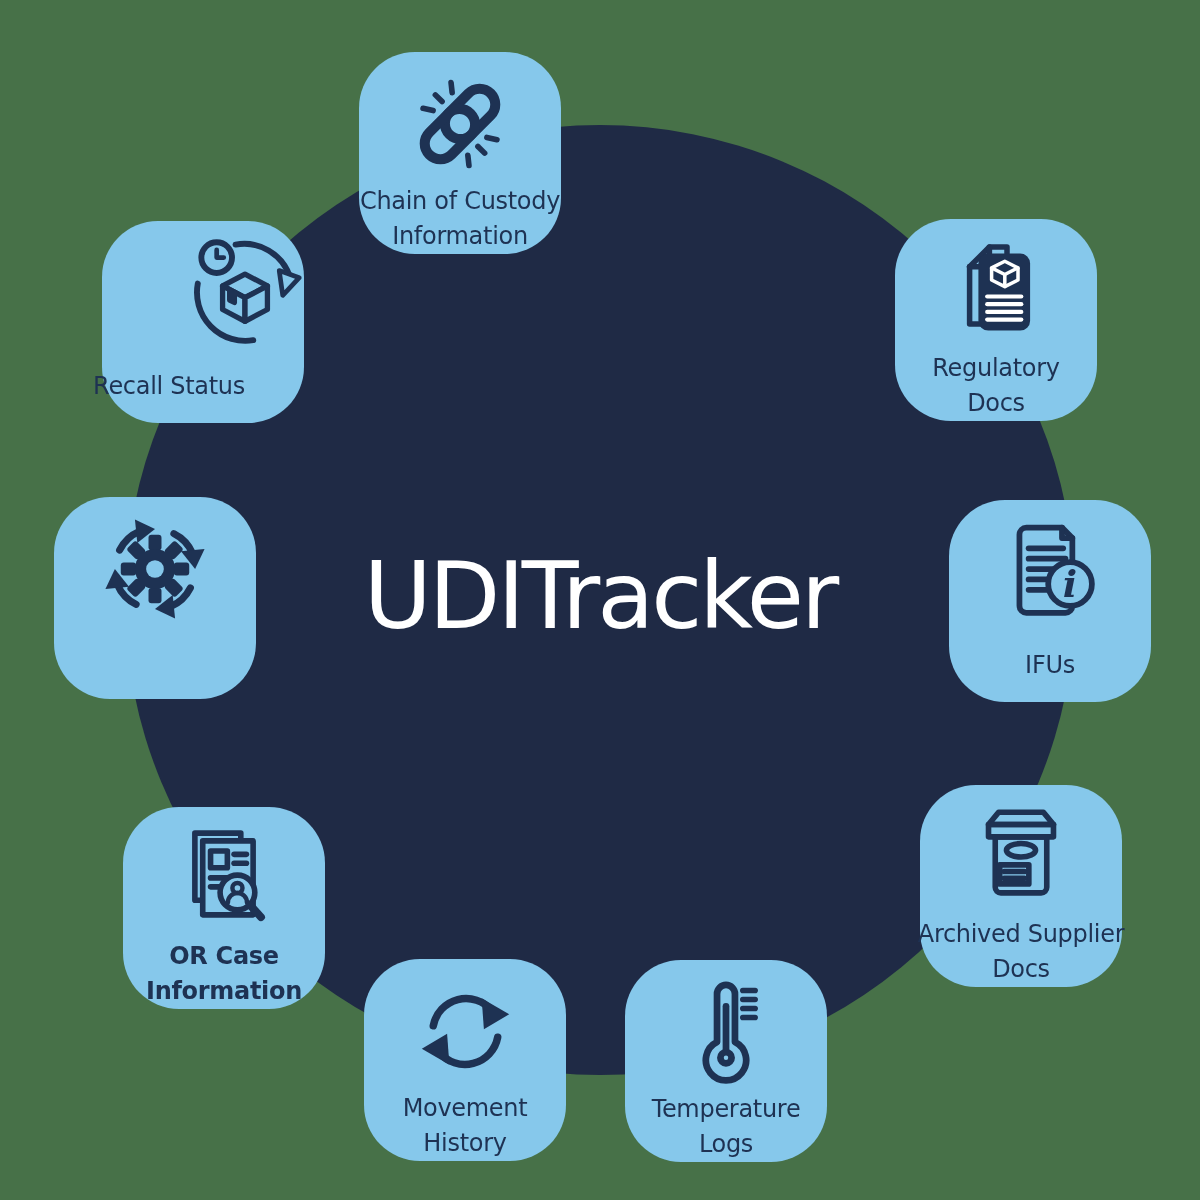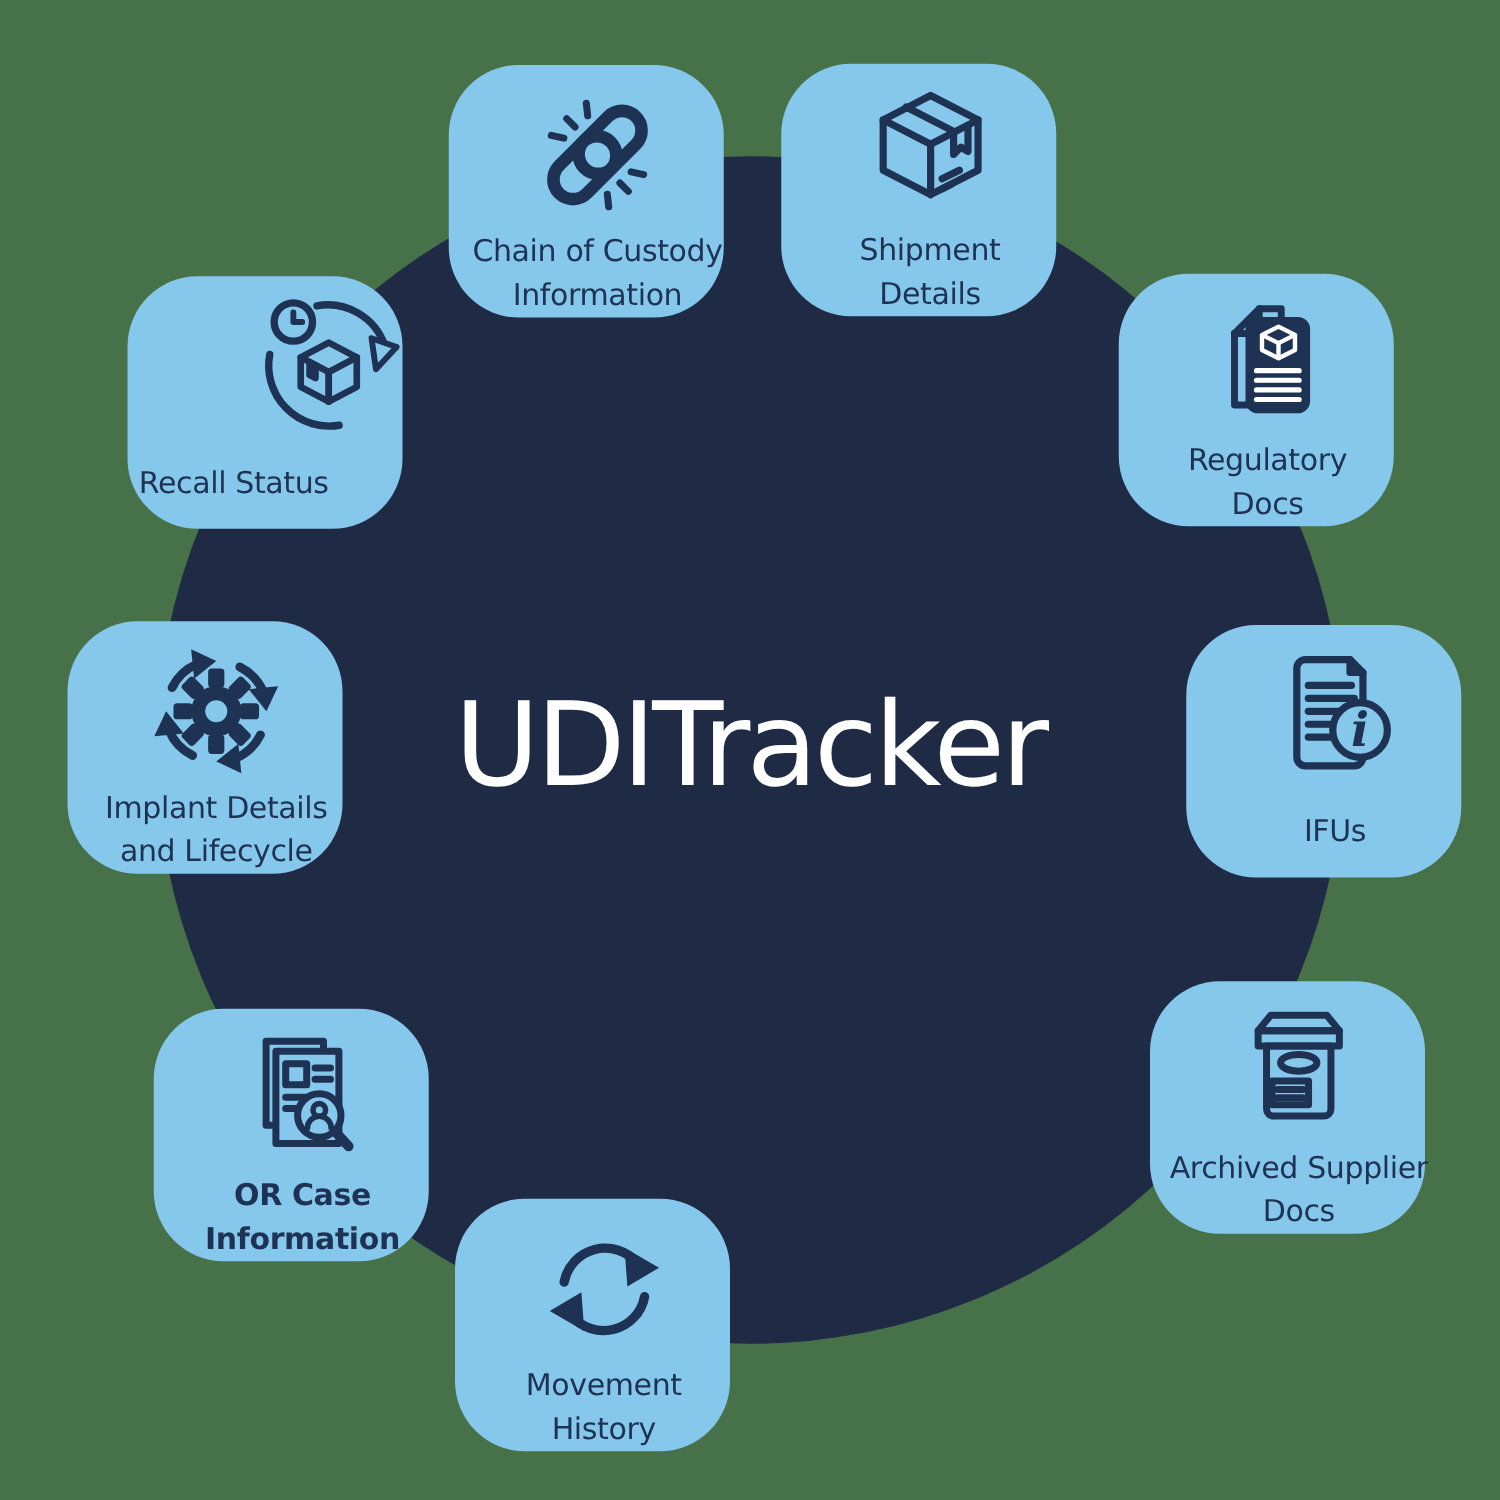--- a/index.html
+++ b/index.html
@@ -9,21 +9,21 @@
   html,body{margin:0;padding:0;}
   body{width:1200px;height:1200px;overflow:hidden;background:var(--background);
        font-family:"DejaVu Sans","Liberation Sans",sans-serif;}
   .stage{position:relative;width:1200px;height:1200px;}
   .hub{position:absolute;left:125px;top:125px;width:950px;height:950px;
        border-radius:50%;background:var(--hub-fill);}
   .hub-title{position:absolute;left:600px;top:600px;transform:translate(-50%,-54%);
        color:var(--title-color);font-size:93px;font-weight:400;letter-spacing:-3px;
        white-space:nowrap;}
   .node{position:absolute;width:202px;height:202px;border-radius:56px;
-       background:var(--node-fill);display:flex;flex-direction:column;align-items:center;padding-left:18px;}
+       background:var(--node-fill);display:flex;flex-direction:column;align-items:center;}
   .node .icon{margin-top:12px;height:120px;display:flex;align-items:center;justify-content:center;}
   .node .label{margin-top:0px;width:270px;text-align:center;color:var(--ink);
        font-size:24px;line-height:35px;letter-spacing:-0.3px;white-space:pre-line;}
   .node.one-line .label{margin-top:16px;}
   
   .n0{left:359px;top:52px;}   .n1{left:625px;top:51px;}
   .n2{left:895px;top:219px;align-items:center;}  .n3{left:949px;top:500px;}
   .n4{left:920px;top:785px;}  .n5{left:625px;top:960px;}
   .n6{left:364px;top:959px;}  .n7{left:123px;top:807px;font-weight:bold;}
   .n8{left:54px;top:497px;}   .n9{left:102px;top:221px;align-items:flex-end;}
@@ -51,37 +51,20 @@
             <line x1="72" y1="76" x2="66" y2="70"></line>
           <line x1="58" y1="87" x2="57" y2="78"></line>
             <line x1="83" y1="64" x2="74" y2="62"></line>
         </g>
       </svg>
     </span>
     <div class="label">Chain of Custody
 Information</div>
   </div>
 
-  <div class="node n1">
-    <span class="icon">
-      <svg viewBox="0 0 100 100" width="115" height="115">
-        <g fill="none" stroke="var(--ink)" stroke-width="5" stroke-linecap="round" stroke-linejoin="round">
-          <polygon points="50,9 83,26 50,43 17,26"></polygon>
-          <polyline points="17,26 17,61 50,78 50,43"></polyline>
-          <polyline points="50,78 83,61 83,26"></polyline>
-          <line x1="33" y1="17" x2="66" y2="34"></line>
-          <polyline points="66,35 66,50 71,45 76,48 76,30"></polyline>
-          <line x1="58" y1="67" x2="70" y2="61"></line>
-          <line x1="58" y1="74" x2="64" y2="71"></line>
-        </g>
-      </svg>
-    </span>
-    <div class="label">Shipment
-Details</div>
-  </div>
 
   <div class="node n2">
     <span class="icon">
       <svg viewBox="0 0 100 100" width="110" height="110">
         <g stroke="var(--ink)" stroke-width="5" fill="none" stroke-linejoin="round" stroke-linecap="round">
           <path d="M26,28 L44,10 H60 V16"></path>
           <path d="M26,28 V80 H38"></path>
           <polyline points="44,10 44,28 26,28"></polyline>
         </g>
         <rect x="34" y="16" width="47" height="70" rx="9" fill="var(--ink)"></rect>
@@ -132,20 +115,39 @@
           <rect x="31" y="57" width="26" height="17"></rect>
           <line x1="35" y1="63" x2="53" y2="63"></line>
           <line x1="35" y1="69" x2="53" y2="69"></line>
         </g>
       </svg>
     </span>
     <div class="label">Archived Supplier
 Docs</div>
   </div>
 
+  <div class="node n5">
+    <span class="icon">
+      <svg viewBox="0 0 100 100" width="112" height="112">
+        <g fill="none" stroke="var(--ink)" stroke-width="6" stroke-linecap="round" stroke-linejoin="round">
+          <path d="M42,59 V16 a8,8 0 0 1 16,0 v43 a18,18 0 1 1 -16,0 Z"></path>
+          <line x1="50" y1="27" x2="50" y2="65"></line>
+          <circle cx="50" cy="73" r="5"></circle>
+        </g>
+        <g stroke="var(--ink)" stroke-width="5" stroke-linecap="round">
+          <line x1="65" y1="13" x2="76" y2="13"></line>
+            <line x1="65" y1="21" x2="76" y2="21"></line>
+          <line x1="65" y1="29" x2="76" y2="29"></line>
+            <line x1="65" y1="37" x2="76" y2="37"></line>
+        </g>
+      </svg>
+    </span>
+    <div class="label">Temperature
+Logs</div>
+  </div>
 
   <div class="node n6">
     <span class="icon">
       <svg viewBox="0 0 100 100" width="115" height="115">
         <g fill="none" stroke="var(--ink)" stroke-width="6.5" stroke-linecap="round">
           <path d="M22,45 A29,29 0 0 1 73,32"></path>
           <path d="M78,55 A29,29 0 0 1 27,68"></path>
         </g>
         <g fill="var(--ink)">
           <polygon points="64,21 88,35 66,48"></polygon>
@@ -207,22 +209,20 @@
             <path d="M20,34 A34,34 0 0 1 37,18" fill="none" stroke="var(--ink)" stroke-width="6" stroke-linecap="round"></path>
             <polygon points="33,8 50,16 35,28" fill="var(--ink)"></polygon>
           </g>
           <g transform="rotate(270 50 50)">
             <path d="M20,34 A34,34 0 0 1 37,18" fill="none" stroke="var(--ink)" stroke-width="6" stroke-linecap="round"></path>
             <polygon points="33,8 50,16 35,28" fill="var(--ink)"></polygon>
           </g>
         </g>
       </svg>
     </span>
-    <div class="label">Implant Details
-and Lifecycle</div>
   </div>
 
   <div class="node n9 one-line">
     <span class="icon">
       <svg viewBox="0 0 100 100" width="118" height="118">
         <g fill="none" stroke="var(--ink)" stroke-width="5" stroke-linecap="round">
           <path d="M42,9 A41,41 0 0 1 88,36"></path>
           <path d="M10,42 A41,41 0 0 0 57,90"></path>
         </g>
         <polygon points="79,31 96,37 82,52" fill="var(--node-fill)" stroke="var(--ink)" stroke-width="4" stroke-linejoin="round"></polygon>

